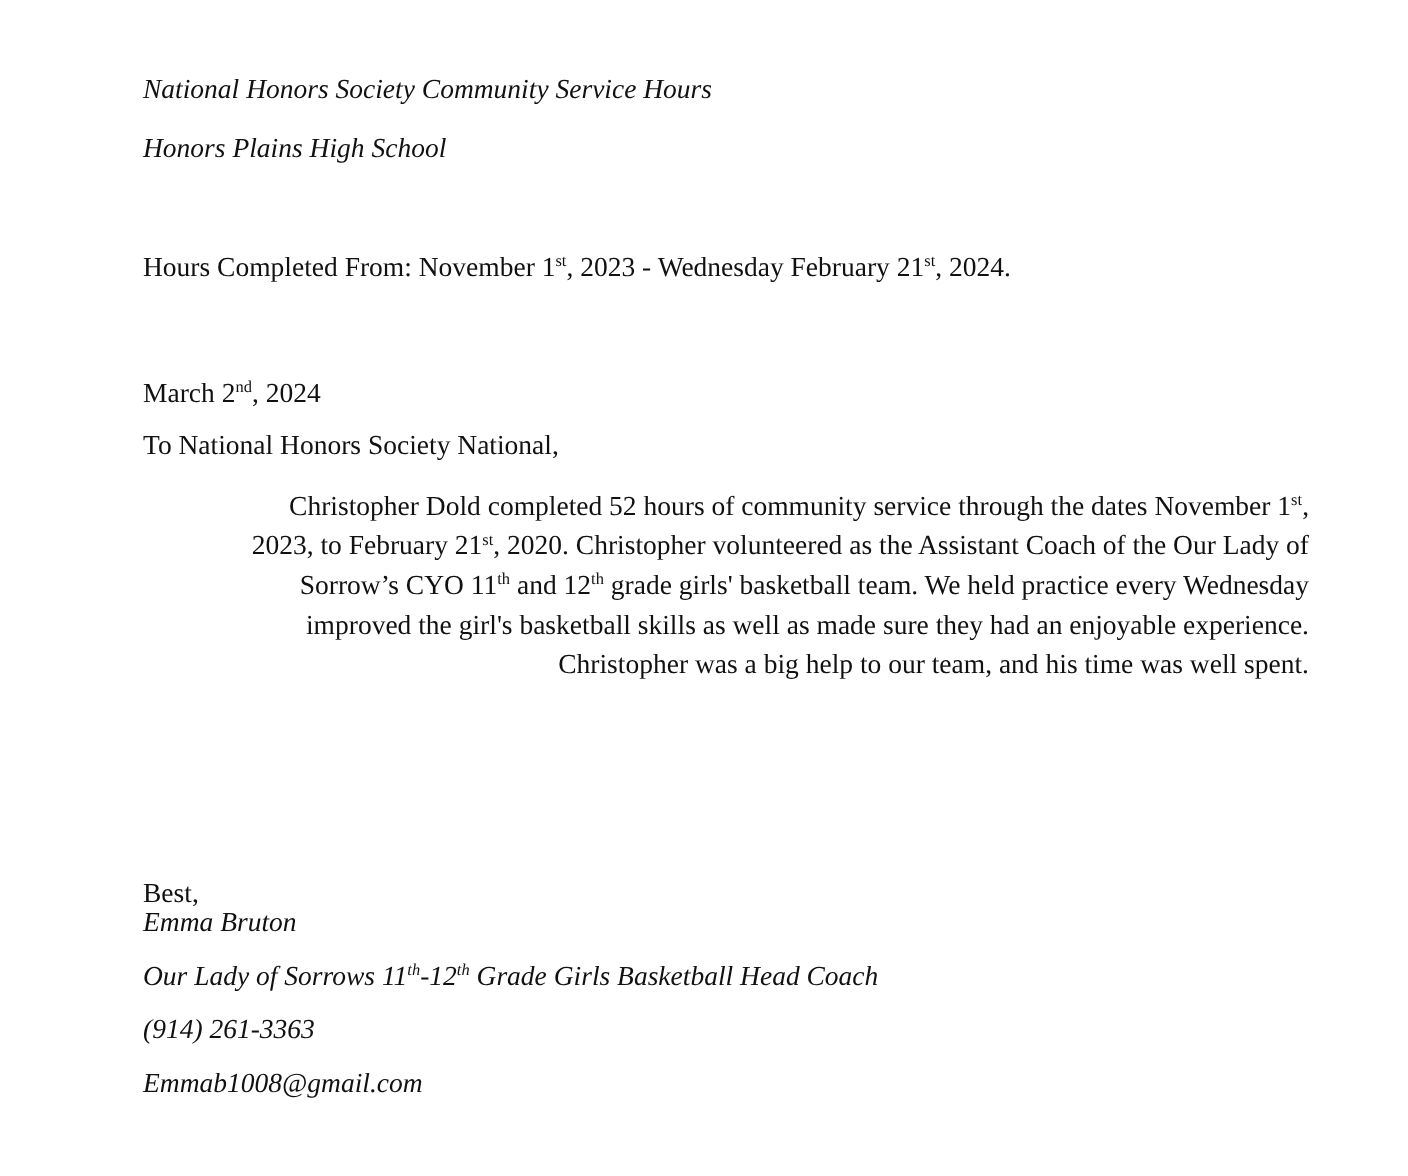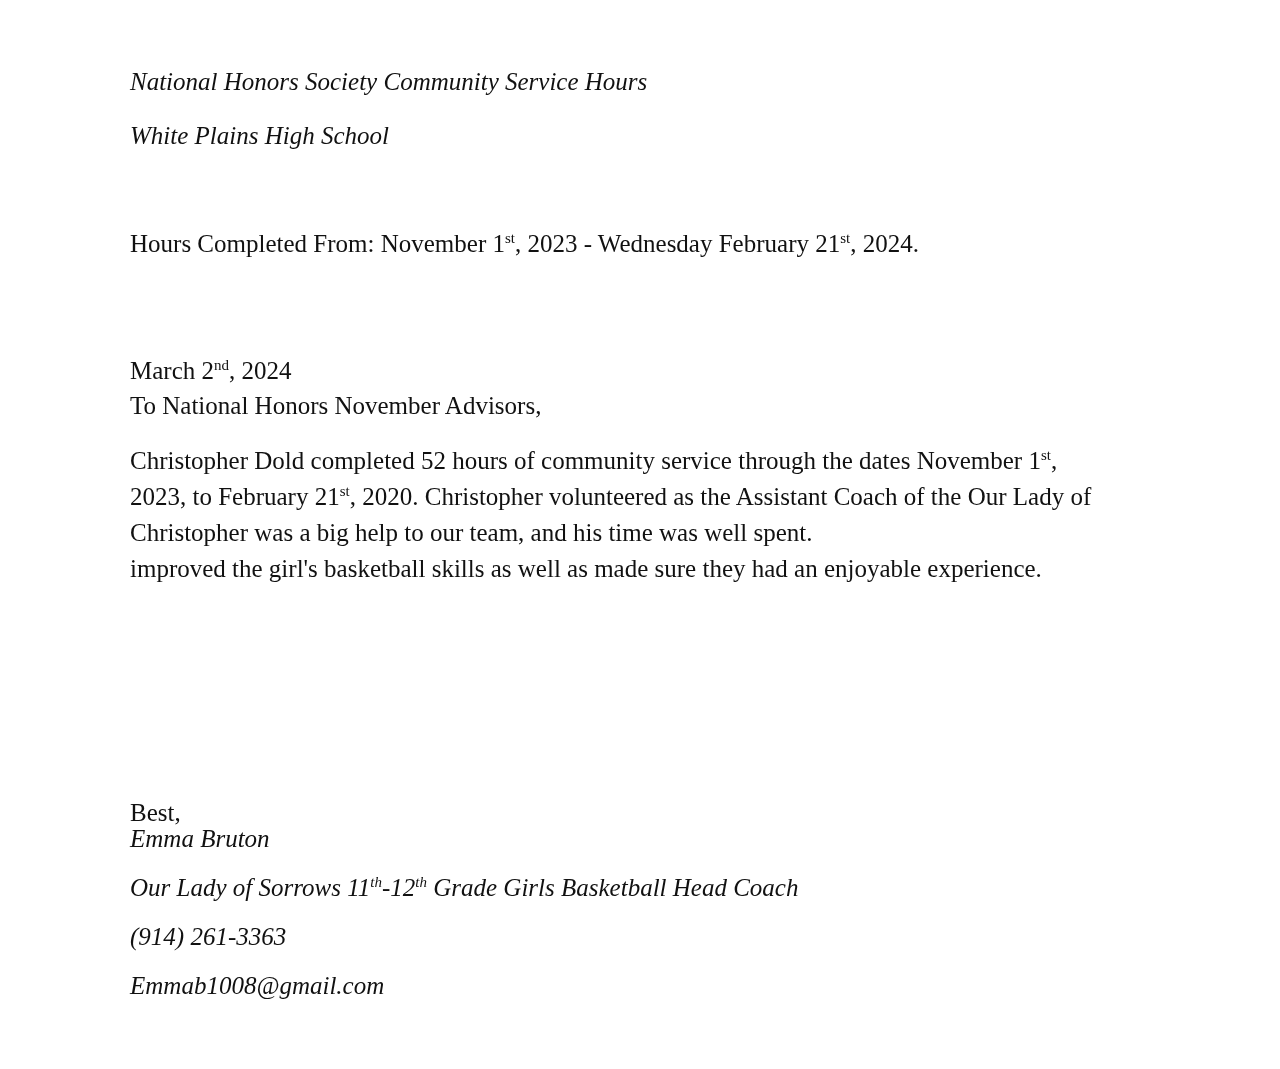--- a/index.html
+++ b/index.html
@@ -2,38 +2,39 @@
 <html><head>
 <meta charset="utf-8">
 <style>
   html, body { margin: 0; padding: 0; background: #ffffff; }
   body { width: 1280px; height: 1069px; position: relative; overflow: hidden;
          font-family: "Liberation Serif", "DejaVu Serif", serif; color: #111; }
   .line { position: absolute; left: 130px; font-size: 25px; line-height: 36px; white-space: nowrap; }
   .it { font-style: italic; text-align: right; }
   sup { font-size: 15px; line-height: 0; vertical-align: 9px; margin-top: 16px; }
   .para { position: absolute; left: 130px; width: 1060px; font-size: 25px; line-height: 36px; }
-  .para .pl { display: block; white-space: nowrap; }
+  .para .pl { display: block; white-space: nowrap; text-align: right; }
 </style>
 </head>
 <body>
 
 <div class="line it" style="top:64px">National Honors Society Community Service Hours</div>
-<div class="line it" style="top:118px">White Plains High School</div>
+<div class="line it" style="top:118px">Honors Plains High School</div>
 
 <div class="line" style="top:226px"><span>Hours Completed From: November 1</span><sup>st</sup><span>, 2023 - Wednesday February 21</span><sup>st</sup><span>, 2024.</span></div>
 
-<div class="line" style="top:353px"><span>March 2</span><sup>nd</sup><span>, 2024</span></div>
+<div class="line" style="top:340px"><span>March 2</span><sup>nd</sup><span>, 2024</span></div>
 
-<div class="line" style="top:388px">To National Honors November Advisors,</div>
+<div class="line" style="top:388px">To National Honors Society National,</div>
 
 <div class="para" style="top:443px">
   <span class="pl"><span>Christopher Dold completed 52 hours of community service through the dates November 1</span><sup>st</sup><span>,</span></span>
   <span class="pl"><span>2023, to February 21</span><sup>st</sup><span>, 2020. Christopher volunteered as the Assistant Coach of the Our Lady of</span></span>
+  <span class="pl"><span>Sorrow’s CYO 11</span><sup>th</sup><span> and 12</span><sup>th</sup><span> grade girls' basketball team. We held practice every Wednesday</span></span>
+  <span class="pl">improved the girl's basketball skills as well as made sure they had an enjoyable experience.</span>
   <span class="pl">Christopher was a big help to our team, and his time was well spent.</span>
-  <span class="pl">improved the girl's basketball skills as well as made sure they had an enjoyable experience.</span>
 </div>
 
 <div class="line" style="top:795px">Best,</div>
 <div class="line it" style="top:821px">Emma Bruton</div>
 <div class="line it" style="top:870px"><span>Our Lady of Sorrows 11</span><sup>th</sup><span>-12</span><sup>th</sup><span> Grade Girls Basketball Head Coach</span></div>
 <div class="line it" style="top:919px">(914) 261-3363</div>
 <div class="line it" style="top:968px">Emmab1008@gmail.com</div>
 
 </body></html>

